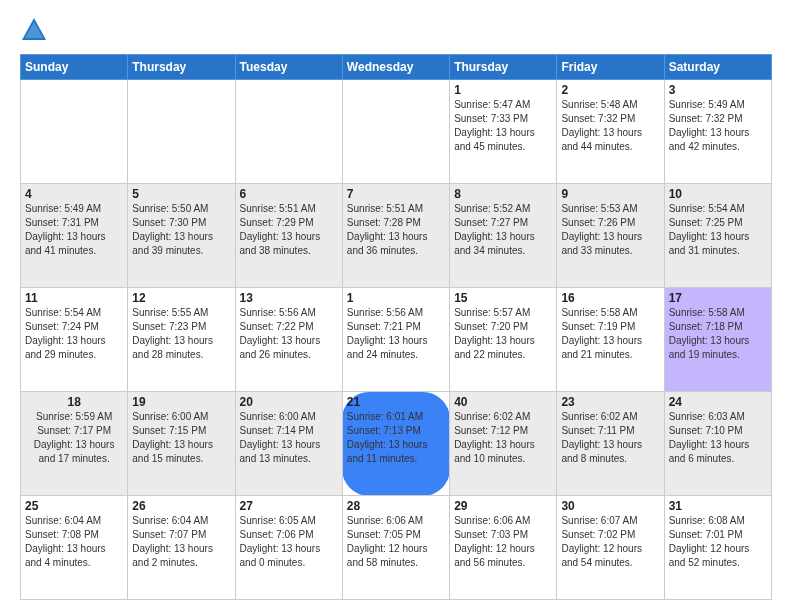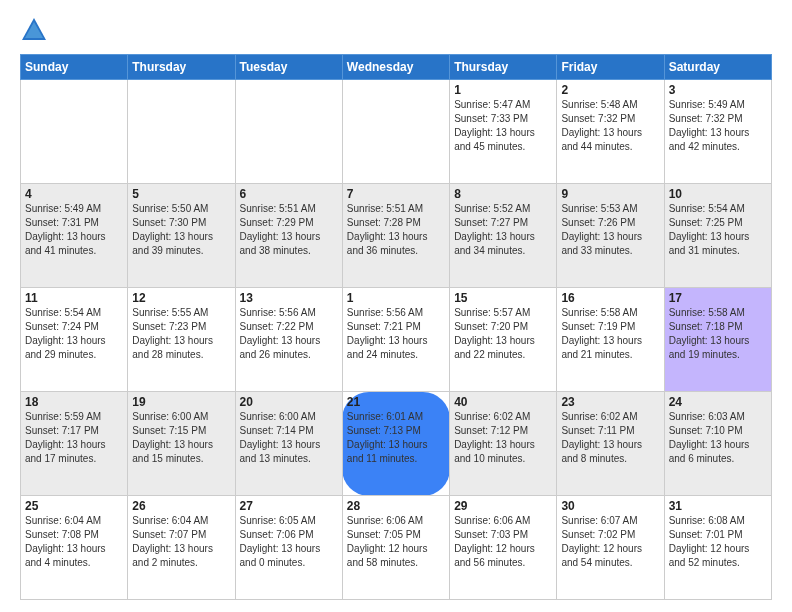--- a/index.html
+++ b/index.html
@@ -255,21 +255,21 @@
           </td>
           <td class="has-data" style="background: #c4b5fd;">
             <span class="day-number">17</span>
             <div class="day-info" style="white-space: pre-line;">Sunrise: 5:58 AM
 Sunset: 7:18 PM
 Daylight: 13 hours
 and 19 minutes.</div>
           </td>
         </tr>
         <tr>
-          <td class="has-data" style="background: rgb(235, 235, 235);">
+          <td class="has-data" style="background: rgb(235, 235, 235); text-align: center;">
             <span class="day-number">18</span>
             <div class="day-info" style="white-space: pre-line;">Sunrise: 5:59 AM
 Sunset: 7:17 PM
 Daylight: 13 hours
 and 17 minutes.</div>
           </td>
           <td class="has-data" style="background: rgb(235, 235, 235);">
             <span class="day-number">19</span>
             <div class="day-info" style="white-space: pre-line;">Sunrise: 6:00 AM
 Sunset: 7:15 PM

